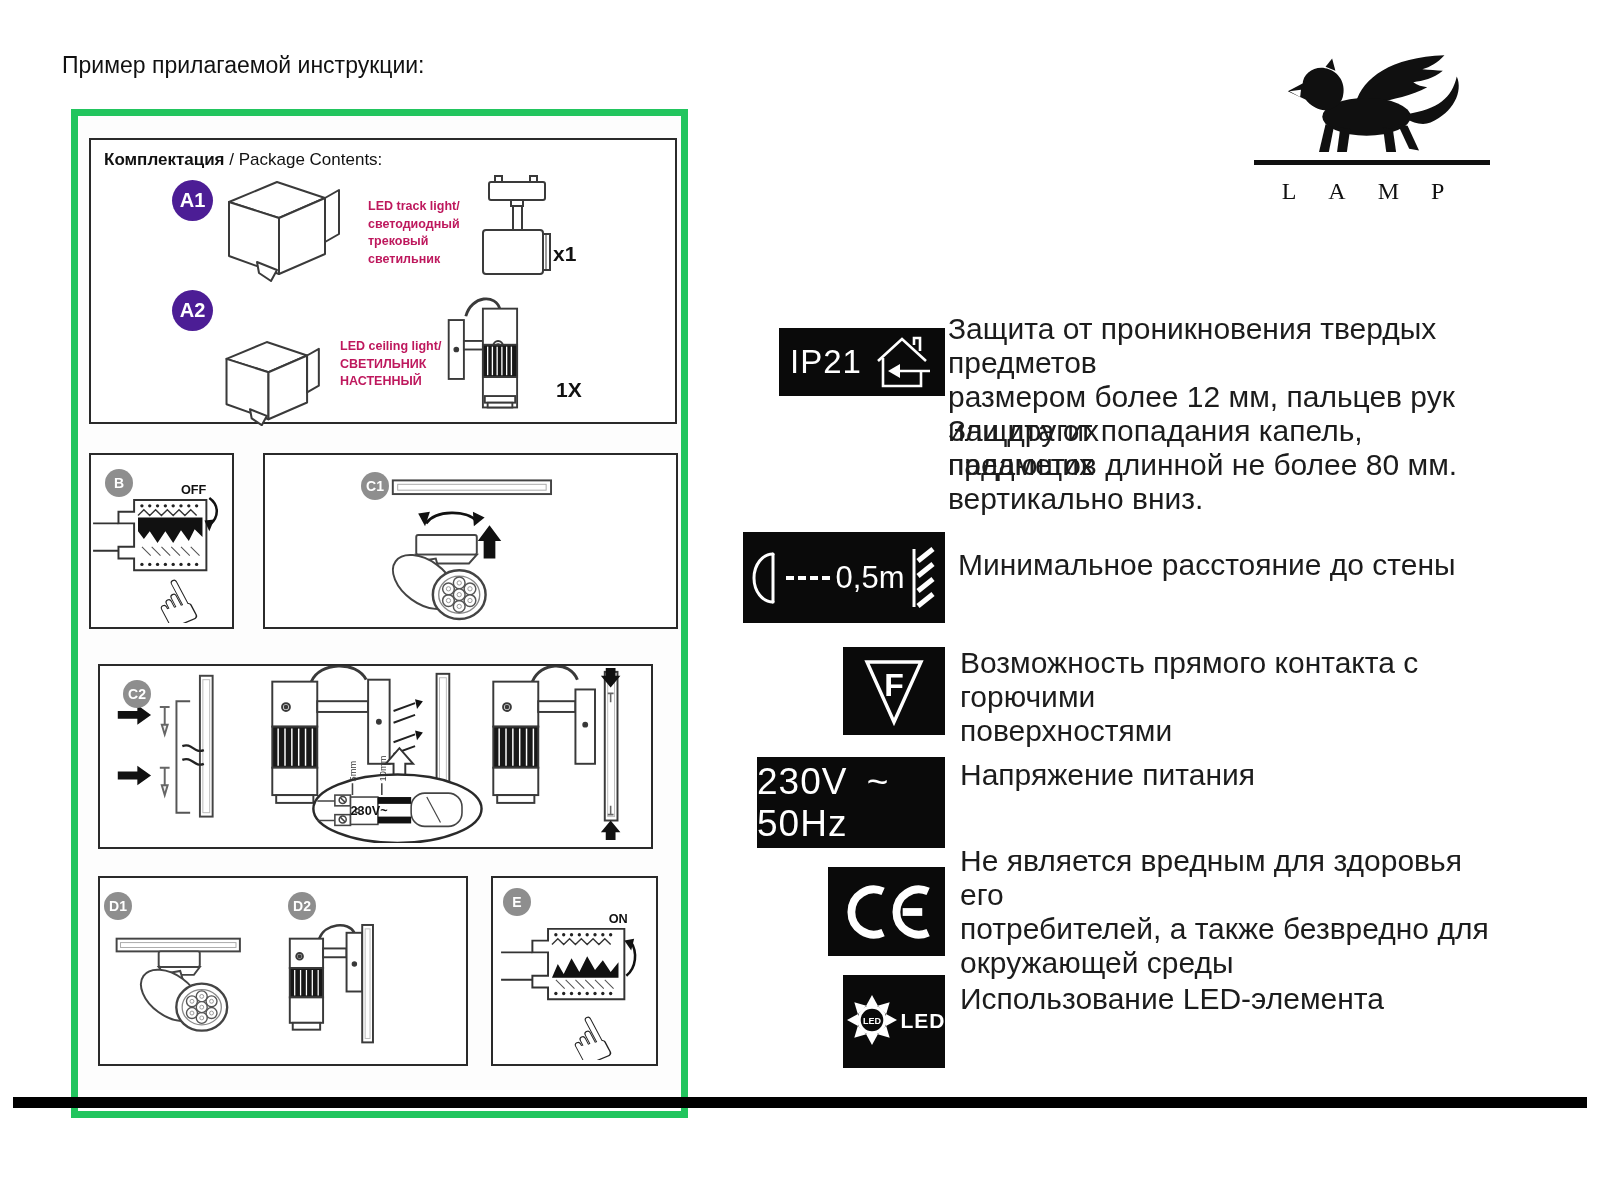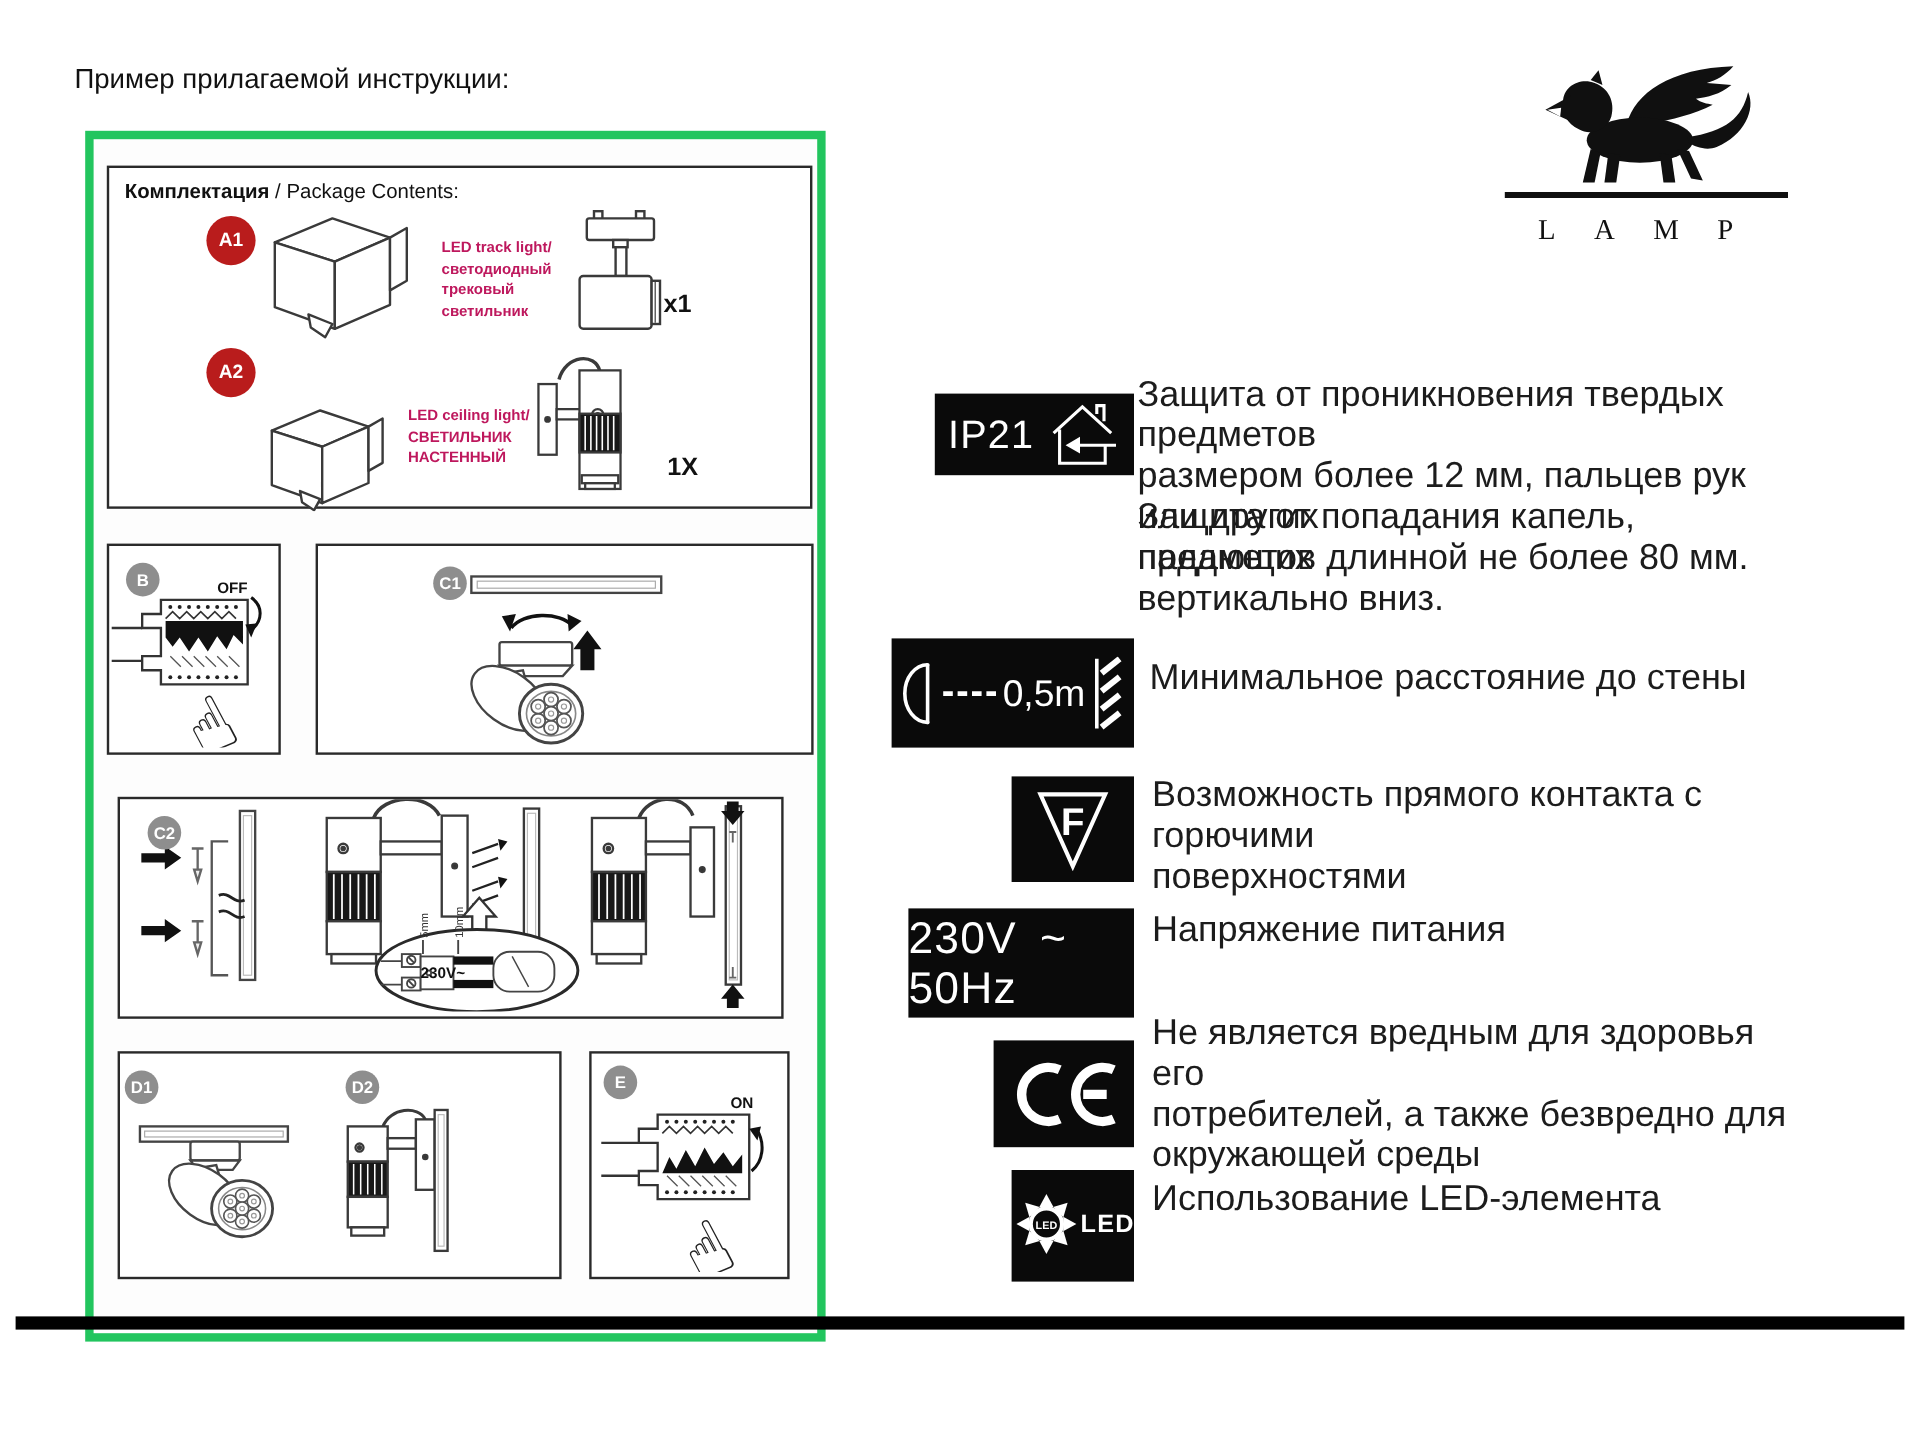--- a/index.html
+++ b/index.html
@@ -14,21 +14,21 @@
   .sheet{left:55px;top:109px;width:603px;height:995px;border:7px solid #22c55e;background:#fdfdfd;margin-left:16px;}
   .panel{position:absolute;background:#fff;border:2px solid #2a2a2a;}
   .p-package{left:11px;top:22px;width:584px;height:282px;}
   .p-b{left:11px;top:337px;width:141px;height:172px;}
   .p-c1{left:185px;top:337px;width:411px;height:172px;}
   .p-c2{left:20px;top:548px;width:551px;height:181px;}
   .p-d{left:20px;top:760px;width:366px;height:186px;}
   .p-e{left:413px;top:760px;width:163px;height:186px;}
   .badge{position:absolute;border-radius:50%;color:#fff;font-weight:bold;
          display:flex;align-items:center;justify-content:center;background:#8e8e8e;}
-  .badge.big{width:41px;height:41px;font-size:16px;background:#b91c1c;text-align:center;}
+  .badge.big{width:41px;height:41px;font-size:20px;background:#4c1d95;text-align:center;}
   .badge.small{width:28px;height:28px;font-size:14px;}
   .pkg-title{left:13px;top:10px;font-size:17px;color:#111;}
   .pkg-title .bold{font-weight:bold;}
   .desc{font-size:12.5px;font-weight:bold;line-height:17.5px;color:#be185d;white-space:pre-line;}
   .qty{font-size:21px;font-weight:600;color:#111;}
   
   .sym-icon{position:absolute;background:#0a0a0a;color:#fff;display:flex;
             align-items:center;justify-content:center;gap:8px;}
   .sym-text{position:absolute;font-size:30px;line-height:34px;color:#1c1c1c;white-space:pre-line;}
   .ip21-label{font-size:33px;letter-spacing:1px;}

